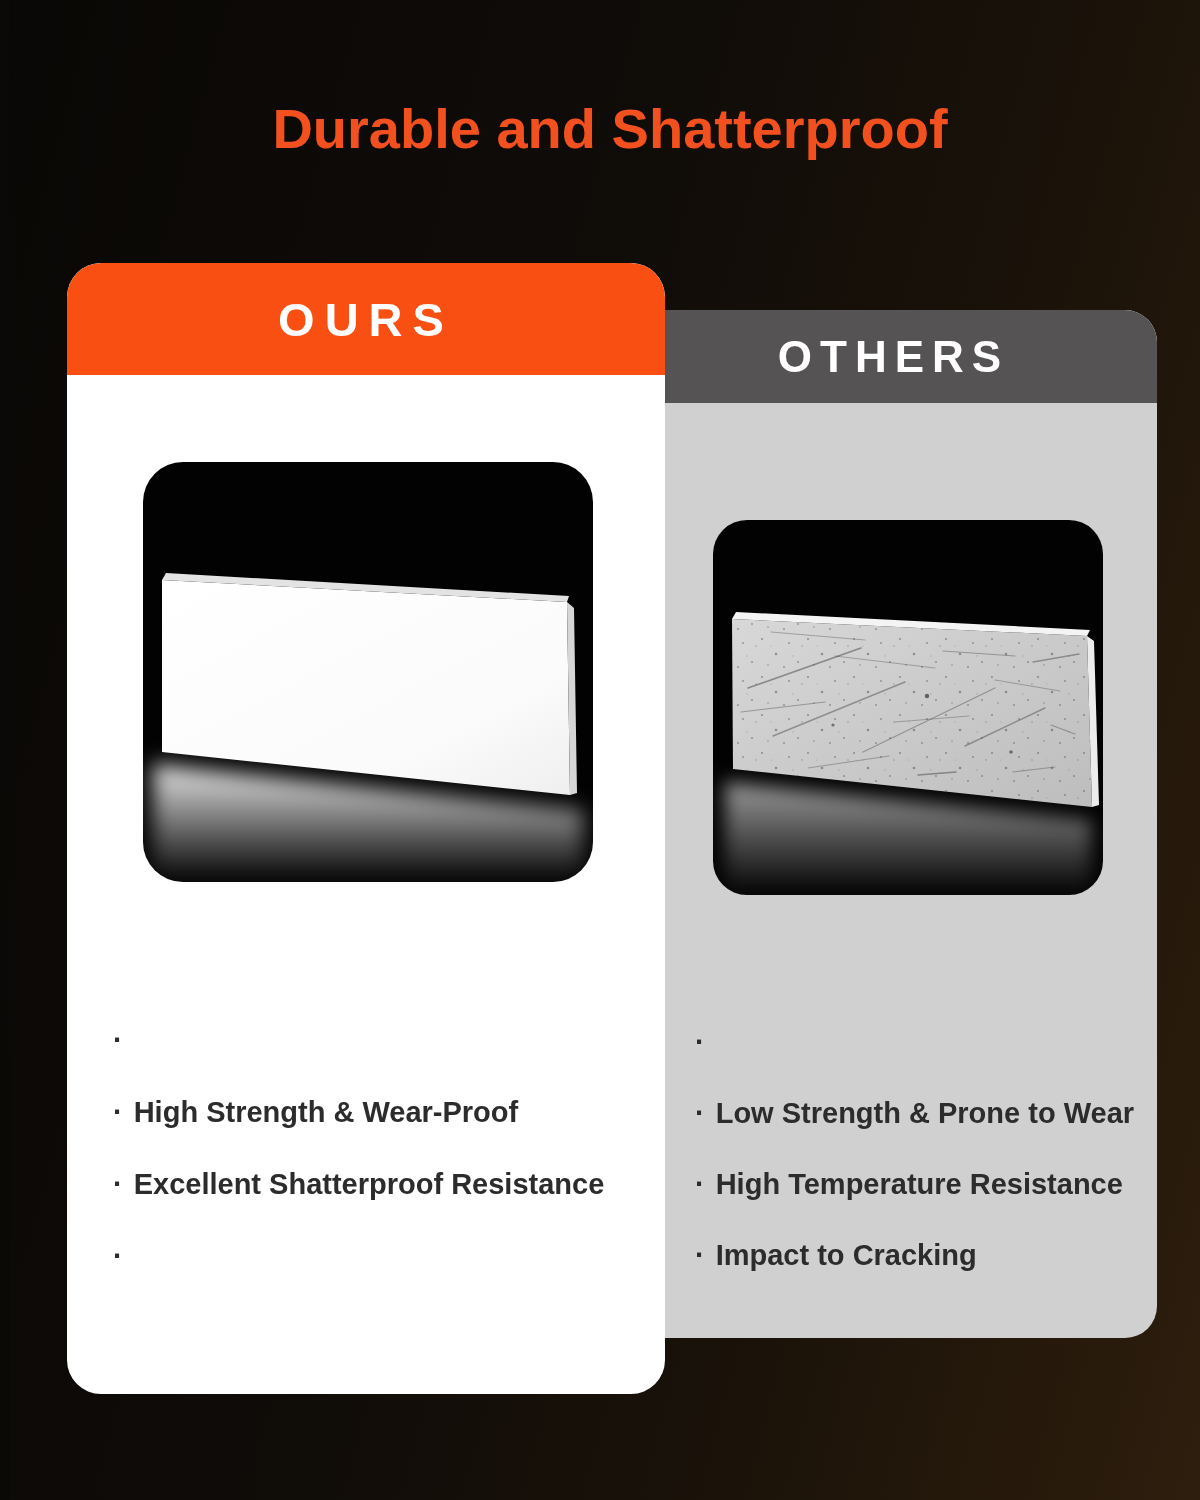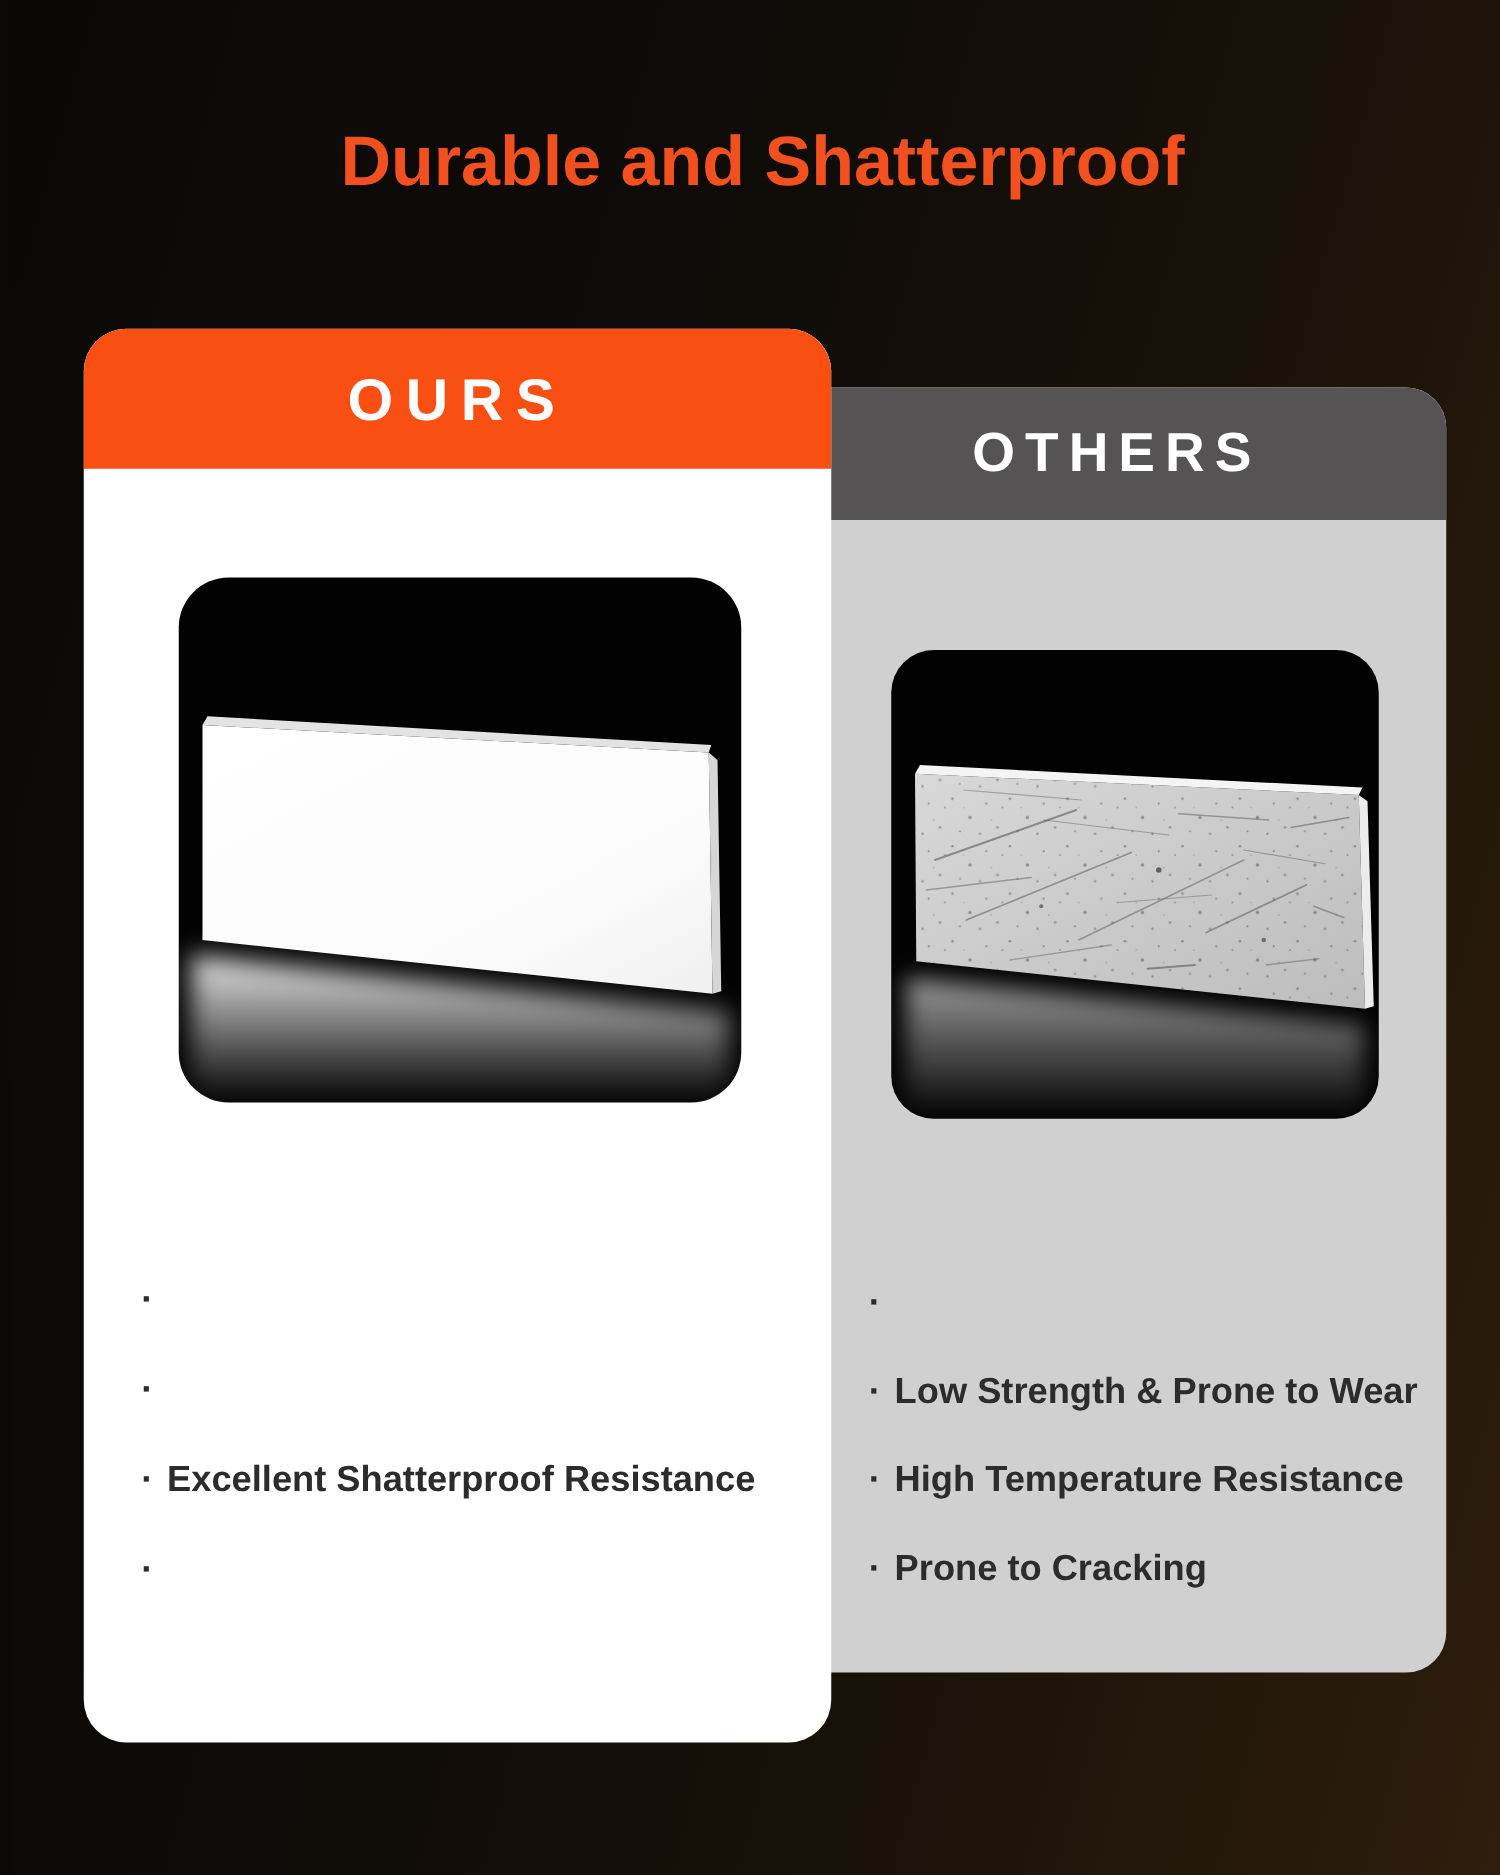--- a/index.html
+++ b/index.html
@@ -31,21 +31,21 @@
     position:absolute;left:0;top:0;width:100%;
     display:flex;align-items:center;justify-content:center;
     color:#ffffff;font-weight:700;
   }
   .card-ours .card-header{
     height:112px;background:#FA4F12;
     border-radius:34px 34px 0 0;
     font-size:47px;letter-spacing:10px;
   }
   .card-others .card-header{
-    height:106px;background:#555353;
+    height:93px;background:#555353;
     border-radius:32px 32px 0 0;
     font-size:44px;letter-spacing:8px;
   }
   
   .tile{
     position:absolute;background:#020202;overflow:hidden;
   }
   .card-ours .tile{left:76px;top:199px;width:450px;height:420px;border-radius:40px;}
   .card-others .tile{left:83px;top:210px;width:390px;height:375px;border-radius:34px;}
   .tile svg{display:block;width:100%;height:100%;}
@@ -136,21 +136,21 @@
       <div class="feature">
         <span class="dot">·</span>
         <span>Low Strength &amp; Prone to Wear</span>
       </div>
       <div class="feature">
         <span class="dot">·</span>
         <span>High Temperature Resistance</span>
       </div>
       <div class="feature">
         <span class="dot">·</span>
-        <span>Prone to Cracking</span>
+        <span>Impact to Cracking</span>
       </div>
     </div>
   </div>
 
   <div class="card card-ours">
     <div class="card-header">
       <span>OURS</span>
     </div>
 
     <div class="tile">
@@ -175,20 +175,21 @@
         <polygon points="424,140 431,146 434,331 427,333" fill="#d6d6d6"></polygon>
       </svg>
     </div>
 
     <div class="features">
       <div class="feature">
         <span class="dot">·</span>
       </div>
       <div class="feature">
         <span class="dot">·</span>
+        <span>High Strength &amp; Wear-Proof</span>
       </div>
       <div class="feature">
         <span class="dot">·</span>
         <span>Excellent Shatterproof Resistance</span>
       </div>
       <div class="feature">
         <span class="dot">·</span>
       </div>
     </div>
   </div>

